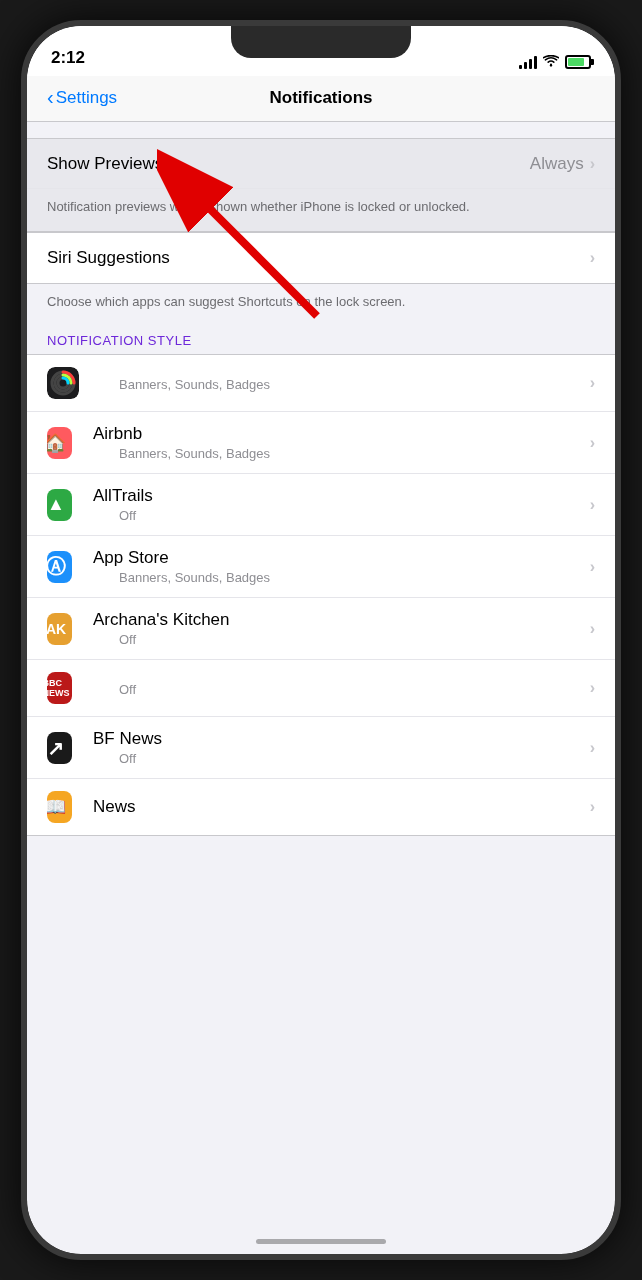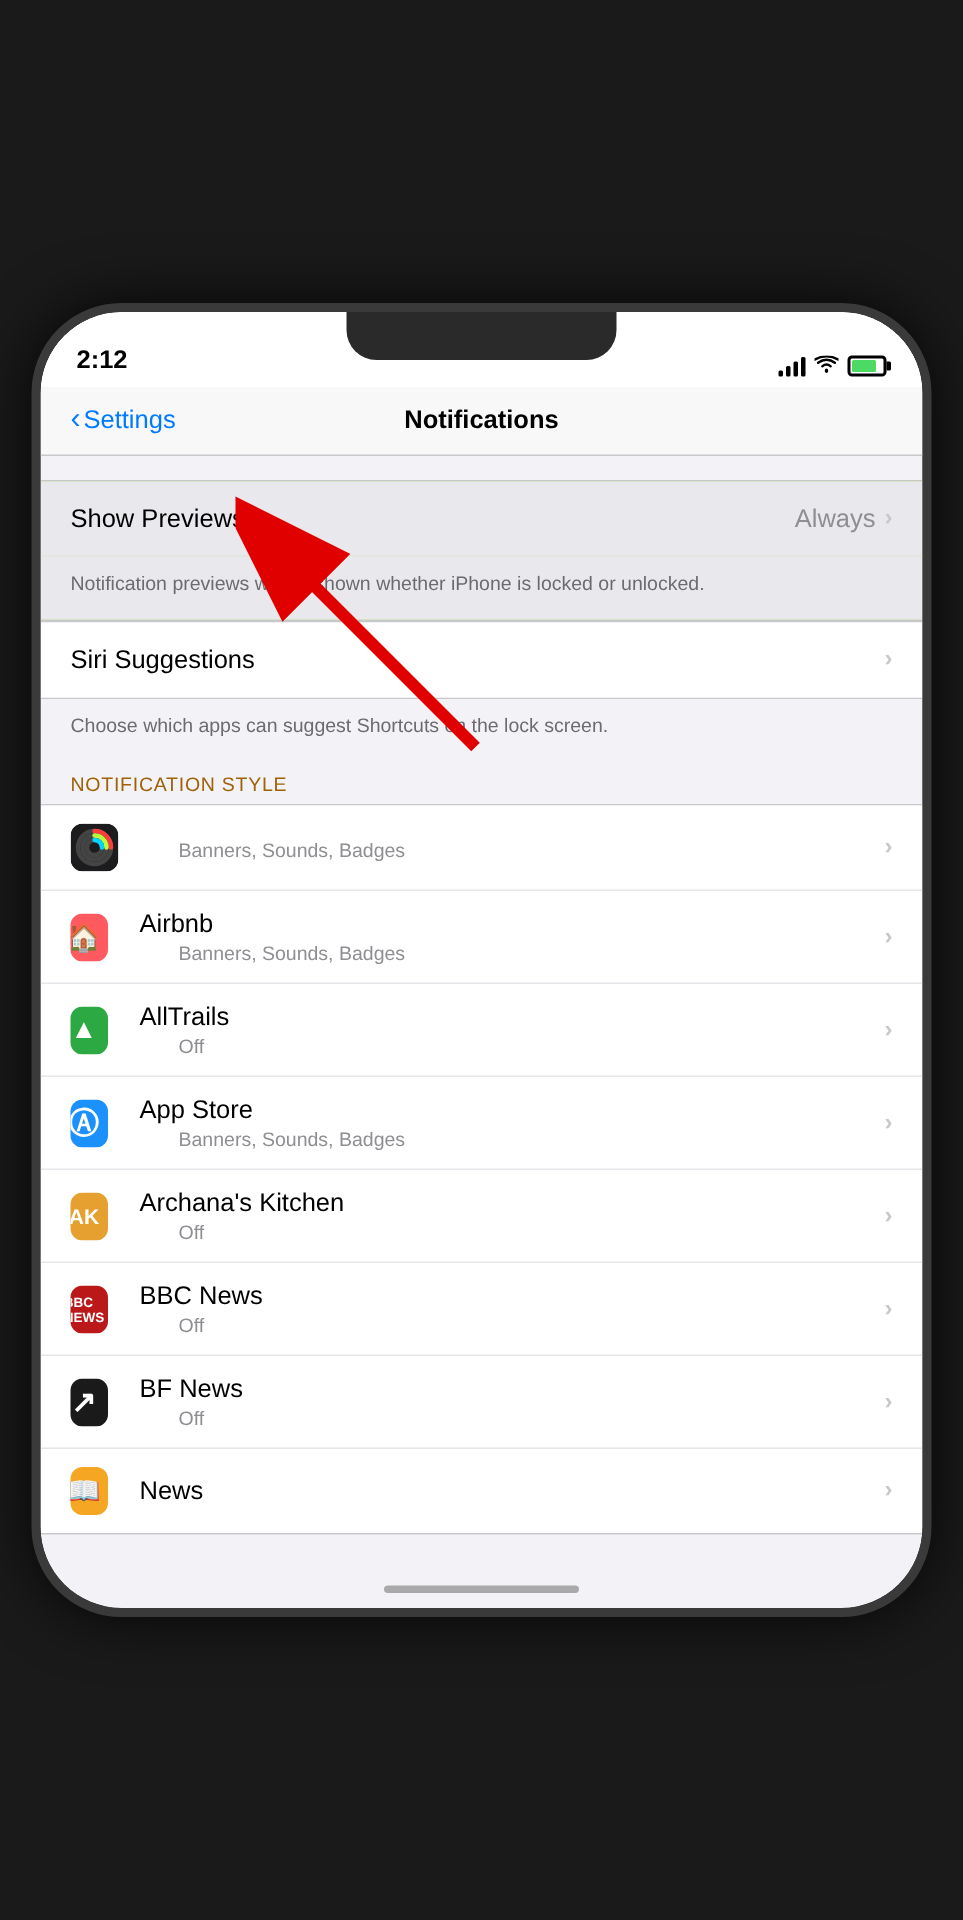--- a/index.html
+++ b/index.html
@@ -10,21 +10,21 @@
       background: #1a1a1a;
       display: flex;
       justify-content: center;
       align-items: center;
       font-family: -apple-system, 'SF Pro Text', 'Helvetica Neue', sans-serif;
       overflow: hidden;
     }
 
     .phone-frame {
       width: 600px;
-      height: 876px;
+      height: 1240px;
       background: #2a2a2a;
       border-radius: 60px;
       position: relative;
       border: 6px solid #3a3a3a;
       box-shadow: inset 0 0 0 2px #555, 0 0 40px rgba(0,0,0,0.8);
       overflow: hidden;
     }
 
     
     .phone-frame::before {
@@ -168,21 +168,21 @@
     
     .section-gap {
       height: 16px;
       background: #f2f2f7;
     }
 
     .section-header {
       padding: 8px 20px 6px;
       font-size: 13px;
       font-weight: 400;
-      color: #a16207;
+      color: #6d28d9;
       text-transform: uppercase;
       letter-spacing: 0.5px;
       background: #f2f2f7;
     }
 
     .list-section {
       background: white;
       border-top: 0.5px solid #c8c8cc;
       border-bottom: 0.5px solid #c8c8cc;
     }
@@ -459,21 +459,20 @@
         <div class="list-item-title">Archana's Kitchen</div>
         <div class="list-item-subtitle">Off</div>
       </div>
       <span class="chevron">›</span>
     </div>
           <div class="list-item">
       <div style="width:32px;height:32px;margin-right:14px;flex-shrink:0;border-radius:8px;overflow:hidden;display:flex;align-items:center;justify-content:center;">
         <div class="app-icon icon-bbcnews" style="font-size:9px;font-weight:700;letter-spacing:0;">BBC<br>NEWS</div>
       </div>
       <div class="list-item-content">
-        <div class="list-item-title">BBC News</div>
         <div class="list-item-subtitle">Off</div>
       </div>
       <span class="chevron">›</span>
     </div>
           <div class="list-item">
       <div style="width:32px;height:32px;margin-right:14px;flex-shrink:0;border-radius:8px;overflow:hidden;display:flex;align-items:center;justify-content:center;">
         <div class="app-icon icon-bfnews" style="font-size:20px;">↗</div>
       </div>
       <div class="list-item-content">
         <div class="list-item-title">BF News</div>

